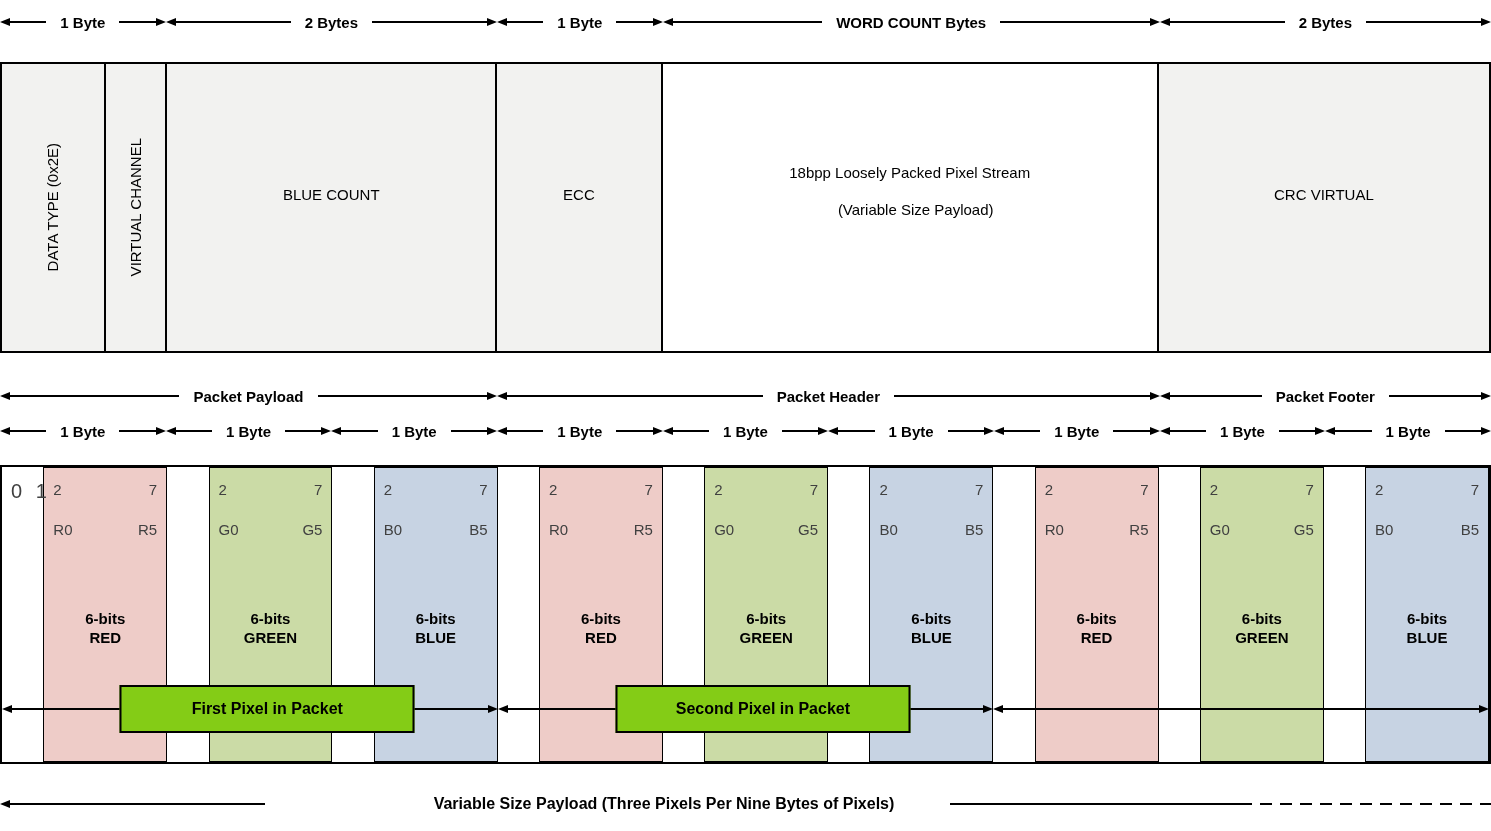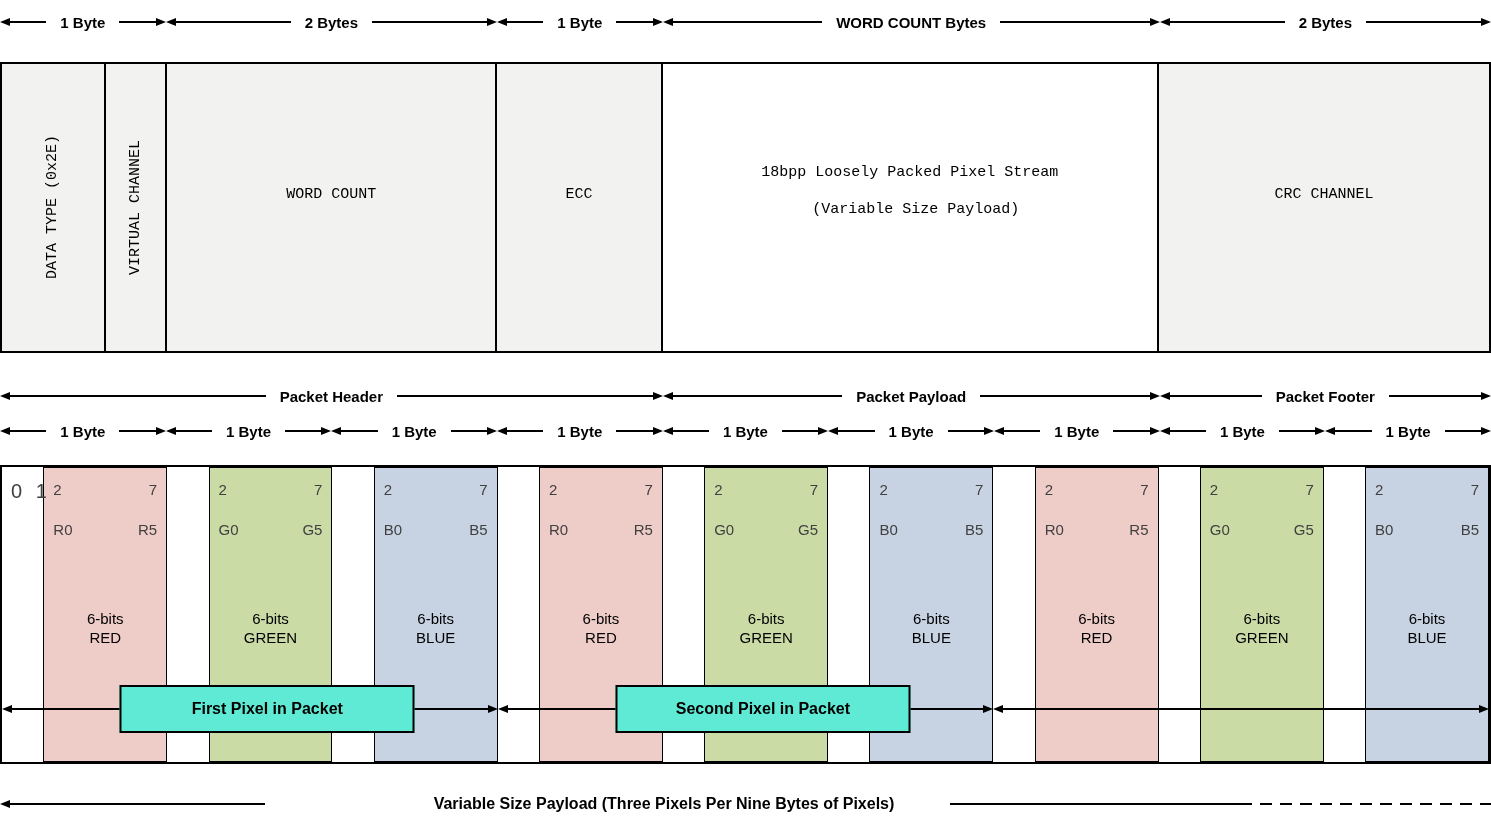--- a/index.html
+++ b/index.html
@@ -16,42 +16,42 @@
   .ah-r { width:0; height:0; border:4px solid transparent; border-right:0; border-left:10px solid #000; flex:0 0 auto; }
   .aline { flex:1 1 auto; height:1.5px; background:#000; }
   .albl { padding:0 14px; font-weight:bold; font-size:15px; white-space:nowrap; }
 
   .top-arrows { top:12px; }
   .packet-arrows { top:386px; }
   .byte-arrows { top:421px; }
 
   
   .ptable { position:absolute; top:62px; left:0; width:1491px; height:291px; display:flex; border:2px solid var(--border); }
-  .pcell { border-right:2px solid var(--border); background:var(--header-cell); display:flex; align-items:center; justify-content:center; font-size:15px; text-align:left;font-family:Liberation Mono, monospace; }
+  .pcell { border-right:2px solid var(--border); background:var(--header-cell); display:flex; align-items:center; justify-content:center; font-size:15px; text-align:left; }
   .pcell:last-child { border-right:0; }
   .pcell .nudge { margin-bottom:26px; }
   .cell-payload { background:var(--payload-cell); flex-direction:column; }
   .cell-payload .line1 { margin-top:-34px; }
   .cell-payload .line2 { margin-top:20px;margin-left:12px; }
   .vtext { writing-mode:vertical-rl; transform:rotate(180deg); white-space:nowrap; }
 
   
   .pixel-box { position:absolute; top:465px; left:0; width:1491px; height:299px; border:2px solid var(--border); background:#fff; }
   .bits01 { position:absolute; top:13px; left:9px; font-size:20px; color:#404040; z-index:1; letter-spacing:4px; }
   .pbyte { position:absolute; top:0; bottom:0; width:8.3333%; border:1px solid var(--border); z-index:0; }
   .p0{left:2.7778%}.p1{left:13.8889%}.p2{left:25%}.p3{left:36.1111%}.p4{left:47.2222%}
   .p5{left:58.3333%}.p6{left:69.4444%}.p7{left:80.5556%}.p8{left:91.6667%}
   .c-red{background:var(--red-field)} .c-green{background:var(--green-field)} .c-blue{background:var(--blue-field)}
   .num-row, .sig-row { display:flex; justify-content:space-between; padding:0 9px; font-size:15px; color:#404040; }
   .num-row { margin-top:13px; }
   .sig-row { margin-top:23px; }
-  .pname { position:absolute; top:141px; left:0; right:0; text-align:center; font-weight:normal; font-size:15px; line-height:19px; }
+  .pname { position:absolute; top:141px; left:0; right:0; text-align:center; font-weight:bold; font-size:15px; line-height:19px; }
   .pixel-arrow-row { position:absolute; top:234px; left:0; right:0; display:flex; height:16px; z-index:1; }
   .pixel-arrow-row .aseg { flex:0 0 33.3333%; }
-  .pixlabel { position:absolute; top:218px; height:48px; width:295px; background:#5eead4; border:2px solid var(--border);
+  .pixlabel { position:absolute; top:218px; height:48px; width:295px; background:#84cc16; border:2px solid var(--border);
               display:flex; align-items:center; justify-content:center; font-weight:bold; font-size:16px; z-index:2;
               transform:translateX(-50%); white-space:nowrap; }
   .pl0{left:17.84%} .pl1{left:51.17%} .pl2{left:84.54%}
 
   
   .bottom { position:absolute; top:793px; left:0; right:0; height:28px; }
   .bl-left { position:absolute; top:3px; left:0; width:265px; height:16px; display:flex; align-items:center; }
   .b-text { position:absolute; top:2px; left:664px; transform:translateX(-50%); font-weight:bold; font-size:16px; white-space:nowrap; }
   .bl-right { position:absolute; top:10px; left:950px; width:290px; height:1.5px; background:#000; }
   .bl-dash { position:absolute; top:10px; left:1240px; width:251px; height:1.5px;
@@ -106,46 +106,46 @@
   </div>
 
   <div class="ptable">
     <div class="pcell tc-dt">
       <span class="vtext">DATA TYPE (0x2E)</span>
     </div>
     <div class="pcell tc-vc">
       <span class="vtext">VIRTUAL CHANNEL</span>
     </div>
     <div class="pcell tc-wc">
-      <span class="nudge">WORD COUNT</span>
+      <span class="nudge">BLUE COUNT</span>
     </div>
     <div class="pcell tc-ecc">
       <span class="nudge">ECC</span>
     </div>
     <div class="pcell tc-pl cell-payload">
       <span class="line1">18bpp Loosely Packed Pixel Stream</span>
       <span class="line2">(Variable Size Payload)</span>
     </div>
     <div class="pcell tc-crc">
-      <span class="nudge">CRC CHANNEL</span>
+      <span class="nudge">CRC VIRTUAL</span>
     </div>
   </div>
 
   <div class="arrow-row packet-arrows">
+    <div class="aseg w-wc">
+      <span class="ah-l"></span>
+        <span class="aline"></span>
+      <span class="albl">Packet Payload</span>
+      <span class="aline"></span>
+        <span class="ah-r"></span>
+    </div>
     <div class="aseg w-hdr">
       <span class="ah-l"></span>
         <span class="aline"></span>
       <span class="albl">Packet Header</span>
-      <span class="aline"></span>
-        <span class="ah-r"></span>
-    </div>
-    <div class="aseg w-wc">
-      <span class="ah-l"></span>
-        <span class="aline"></span>
-      <span class="albl">Packet Payload</span>
       <span class="aline"></span>
         <span class="ah-r"></span>
     </div>
     <div class="aseg w-2b">
       <span class="ah-l"></span>
         <span class="aline"></span>
       <span class="albl">Packet Footer</span>
       <span class="aline"></span>
         <span class="ah-r"></span>
     </div>

